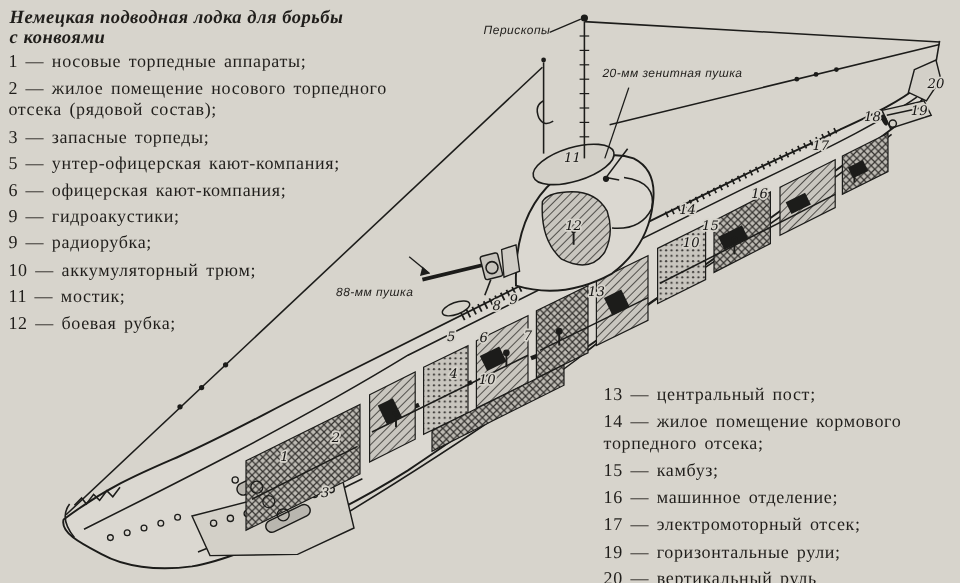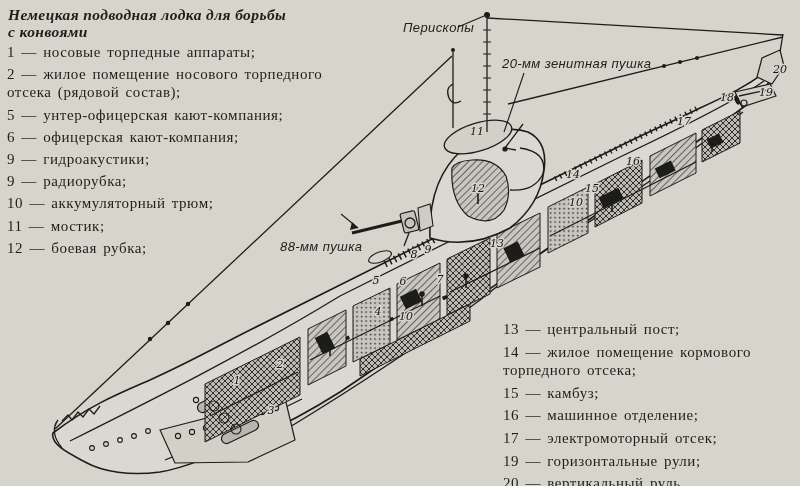--- a/index.html
+++ b/index.html
@@ -5,21 +5,21 @@
   html,body{margin:0;padding:0;background:#9a978f;}
   .stage{position:relative;width:800px;height:486px;background:#d7d4cc;overflow:hidden;
          font-family:"Liberation Serif",serif;color:#201e1b;}
   .title{position:absolute;left:8px;top:6px;width:366px;
          font-weight:bold;font-style:italic;font-size:15.5px;line-height:17px;letter-spacing:.4px;}
   .legend{position:absolute;font-size:15px;letter-spacing:.55px;word-spacing:2px;line-height:18.2px;}
   .legend.left{left:3px;top:39px;width:332px;}
   .legend.right{left:499px;top:316px;width:289px;line-height:18.6px;hyphens:manual;}
   .legend div{margin:4px;}
   .diag-label{position:absolute;font-family:"Liberation Sans",sans-serif;font-style:italic;
-              font-size:13px;letter-spacing:.4px;color:#23211e;white-space:nowrap;}
+              font-size:10px;letter-spacing:.4px;color:#23211e;white-space:nowrap;}
   svg{position:absolute;left:0;top:0;}
   .ink{stroke:#1c1c1a;fill:none;stroke-width:1.3;}
   .hull{fill:#dbd8d1;stroke:#1c1c1a;stroke-width:1.6;}
   text.co{font:italic 11px "DejaVu Serif",serif;fill:#161514;text-anchor:middle;
           paint-order:stroke;stroke:#d7d4cc;stroke-width:3px;stroke-linejoin:round;}
 </style>
 </head>
 <body>
 
 <div class="stage">
@@ -235,20 +235,21 @@
   </svg>
 
   <div class="title">
     <div>Немецкая подводная лодка для борьбы</div>
     <div>с конвоями</div>
   </div>
 
   <div class="legend left">
     <div>1 — носовые торпедные аппараты;</div>
     <div>2 — жилое помещение носового торпедного отсека (рядовой состав);</div>
+    <div>3 — запасные торпеды;</div>
     <div>5 — унтер-офицерская кают-компания;</div>
     <div>6 — офицерская кают-компания;</div>
     <div>9 — гидроакустики;</div>
     <div>9 — радиорубка;</div>
     <div>10 — аккумуляторный трюм;</div>
     <div>11 — мостик;</div>
     <div>12 — боевая рубка;</div>
   </div>
 
   <div class="legend right">

